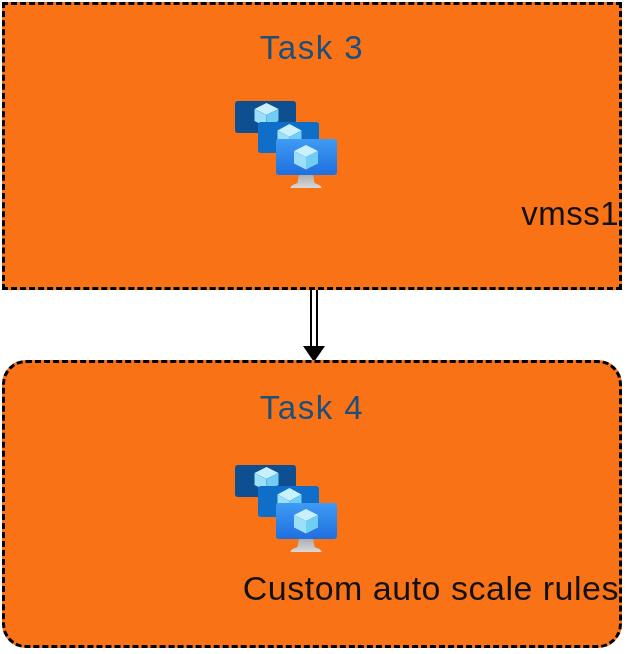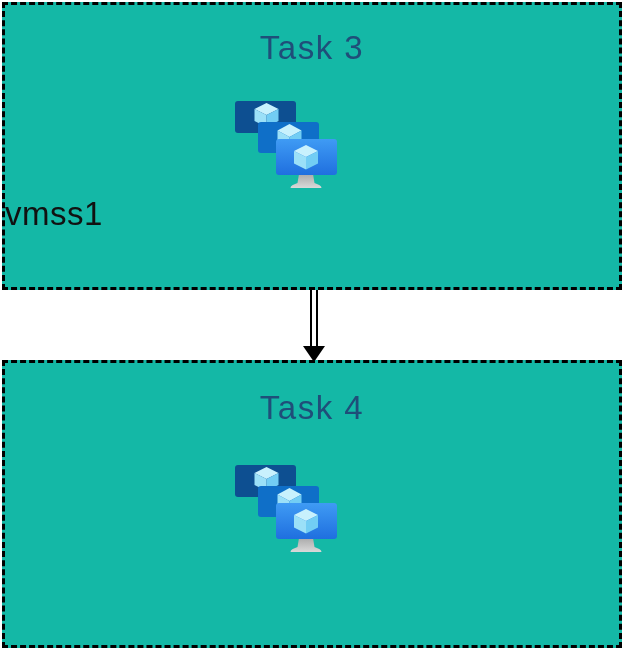--- a/index.html
+++ b/index.html
@@ -16,25 +16,25 @@
     position: relative;
     width: 628px;
     height: 654px;
   }
   .task-box {
     position: absolute;
     left: 2px;
     width: 620px;
     height: 288px;
     box-sizing: border-box;
-    background: #14b8a6;
+    background: #f97316;
     border: 3px dashed #000000;
   }
   .task-box-1 { top: 2px; }
-  .task-box-2 { top: 360px; }
+  .task-box-2 { top: 360px; border-radius: 24px; }
   .task-title {
     position: absolute;
     top: 24px;
     left: 0;
     width: 100%;
     text-align: center;
     font-size: 33px;
     letter-spacing: 1.5px;
     color: #1f4e79;
   }
@@ -44,21 +44,21 @@
     left: 229px;
     top: 93px;
     width: 103px;
     height: 94px;
   }
   .task-box-2 .vmss-icon { top: 99px; }
   .task-label {
     position: absolute;
     left: 0;
     width: 100%;
-    text-align: left;
+    text-align: right;
     color: #111111;
     font-size: 33px;
     line-height: 38px;
     letter-spacing: 0.5px;
   }
   .task-box-1 .task-label { top: 190px; }
   .task-box-2 .task-label { top: 206px; font-size: 34px; }
   .connector-arrow {
     position: absolute;
     left: 300px;
@@ -127,15 +127,18 @@
     <rect x="10" y="0" width="2" height="58" fill="#000000"></rect>
     <rect x="16" y="0" width="2" height="58" fill="#000000"></rect>
     <polygon points="3,56 25,56 14,72" fill="#000000"></polygon>
   </svg>
 
   <div class="task-box task-box-2">
     <div class="task-title">Task 4</div>
     <svg class="vmss-icon" viewBox="0 0 103 94">
       <use href="#vmss-symbol"></use>
     </svg>
+    <div class="task-label">
+      <span>Custom auto scale rules</span>
+    </div>
   </div>
 
 </div>
 
 </body></html>

